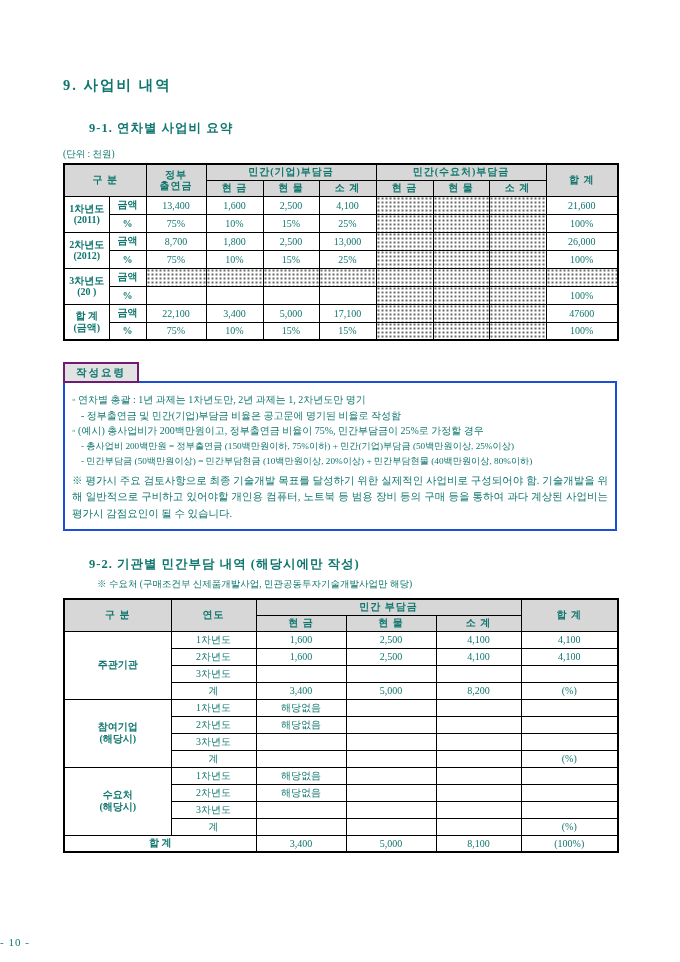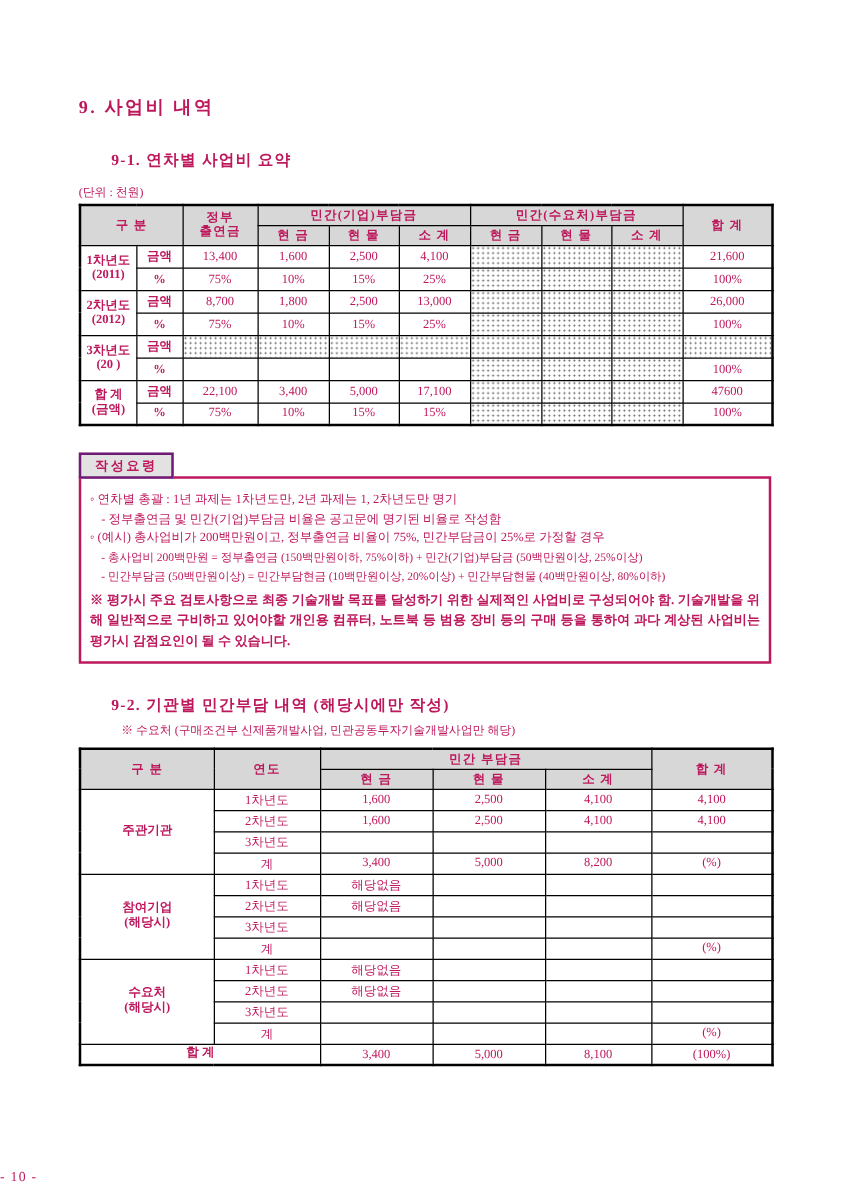--- a/index.html
+++ b/index.html
@@ -1,37 +1,37 @@
 <!DOCTYPE html>
 <html><head>
 <meta charset="utf-8">
 <style>
   *{box-sizing:border-box;margin:0;padding:0}
   html,body{background:#fff}
-  .page{position:relative;width:680px;height:962px;background:#fff;font-family:"Liberation Serif",serif;color:#be185d;overflow:hidden}
+  .page{position:relative;width:680px;height:962px;background:#fff;font-family:"Liberation Serif",serif;color:#0f766e;overflow:hidden}
   .content{position:absolute;left:63px;top:76px;width:554px}
   .sec-title{font-size:14.5px;font-weight:bold;letter-spacing:2px}
   .sub-title{font-size:12.5px;font-weight:bold;letter-spacing:1px;margin:25px 0 0 26px}
   .unit-note{font-size:9.5px;margin-top:11px;margin-bottom:2px}
   table{border-collapse:collapse;table-layout:fixed;width:554px}
   .t1{border:2px solid #000}
   .t1 th{background:#d7d7d7;font-size:10px;font-weight:bold;height:16px;border:1px solid #000;text-align:center;letter-spacing:1px}
   .t1 td{border:1px solid #000;font-size:10px;height:18px;text-align:center;white-space:nowrap;padding:0 2px;overflow:hidden}
   .hdr2{line-height:1.15}
   .lblcell{font-weight:bold;line-height:1.15}
   .sublbl{font-weight:bold}
   .tot{text-align:right;padding-right:4px}
   .dot{background-image:radial-gradient(circle,#666 0.7px,rgba(0,0,0,0) 0.9px);background-size:4px 4px}
   .guide{margin-top:21px}
   .guide-tab{display:inline-block;border:2px solid #701a75;background:#e2e2e2;font-size:10.5px;font-weight:bold;letter-spacing:2px;padding:2px 11px 1px;position:relative;z-index:1}
-  .guide-box{border:2px solid #be185d;margin-top:-2px;padding:9px 7px 7px}
+  .guide-box{border:2px solid #1d4ed8;margin-top:-2px;padding:9px 7px 7px}
   .g-line{font-size:10px;line-height:15.5px;white-space:nowrap;overflow:hidden}
   .g-ind{padding-left:9px}
   .g-small{font-size:9.2px}
-  .g-note{font-size:10.5px;font-weight:bold;line-height:16.5px;margin-top:3px;text-align:justify;word-break:break-all}
+  .g-note{font-size:10.5px;font-weight:normal;line-height:16.5px;margin-top:3px;text-align:justify;word-break:break-all}
   .sub-title2{font-size:12.5px;font-weight:bold;letter-spacing:1px;margin:25px 0 0 26px}
   .note2{font-size:9.5px;margin:5px 0 7px 34px}
   .t2{border:2px solid #000}
   .t2 th{background:#d7d7d7;font-size:10px;font-weight:bold;height:16px;border:1px solid #000;text-align:center;letter-spacing:1px}
   .t2 td{border:1px solid #000;font-size:10px;height:17px;text-align:center;white-space:nowrap;padding:0 3px;overflow:hidden}
   .grp{font-weight:bold;line-height:1.2}
   .name2:empty{display:none}
   .footer{position:absolute;left:0;right:0;top:936px;font-size:11px;letter-spacing:1px}
 </style>
 </head>

